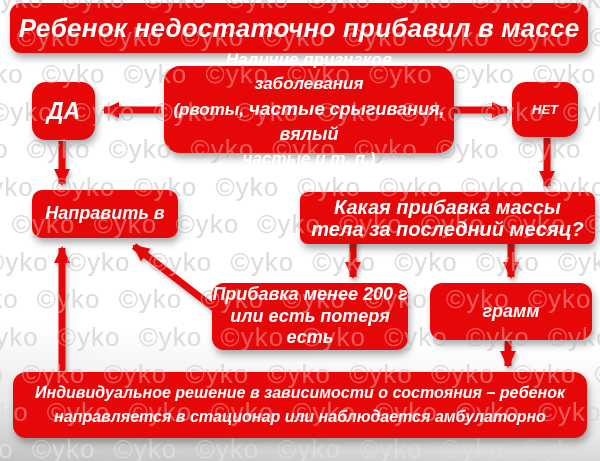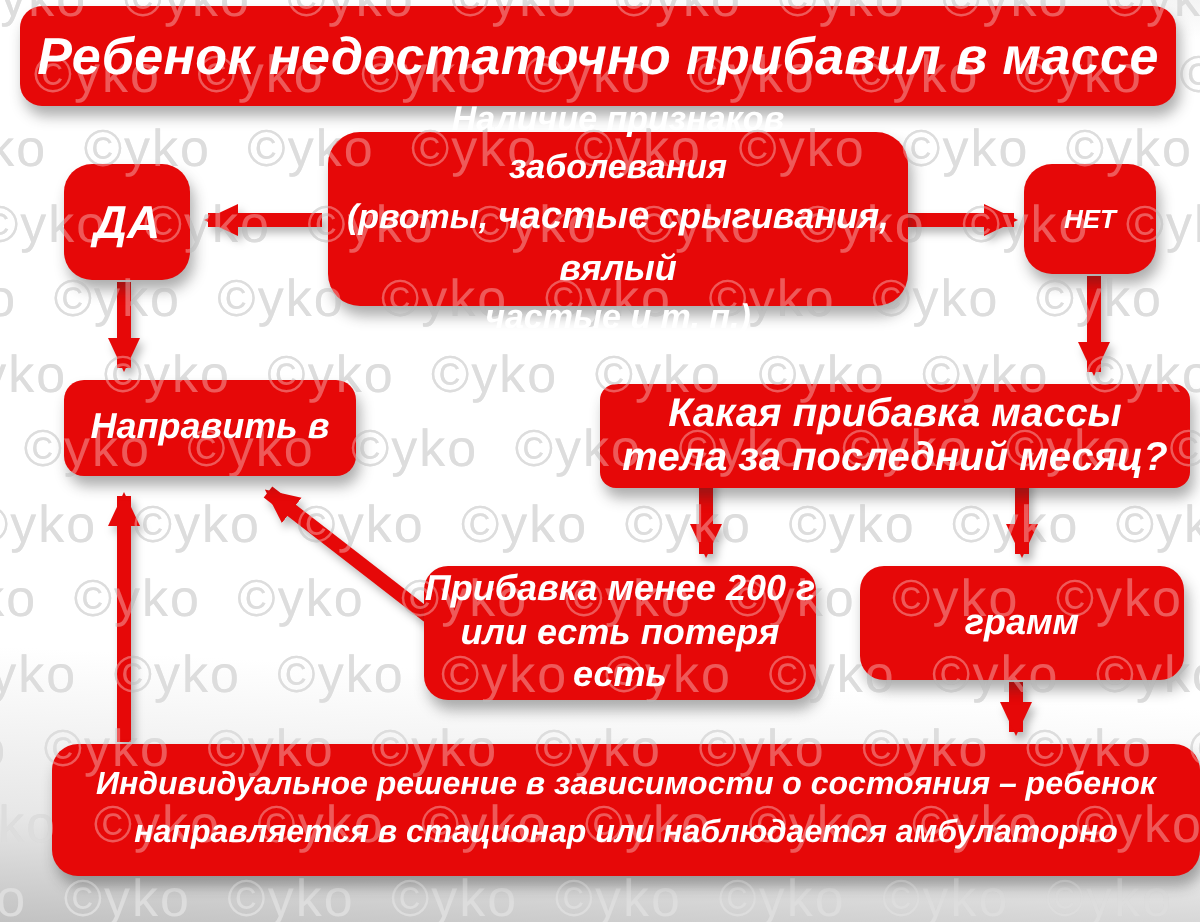--- a/index.html
+++ b/index.html
@@ -84,21 +84,21 @@
   .box-lowgain{
     left:212px;top:283px;width:196px;height:67px;
     border-radius:12px;font-size:18px;line-height:1.22;
   }
   .box-midgain{
     left:430px;top:283px;width:162px;height:57px;
     border-radius:12px;font-size:18px;line-height:1.3;
   }
   .box-individual{
     left:13px;top:372px;width:574px;height:66px;
-    border-radius:13px;font-size:16px;line-height:1.5;margin-left:13px;
+    border-radius:13px;font-size:16px;line-height:1.5;
   }
 </style>
 </head>
 <body>
 
 <div id="stage">
 
   <div class="wm-layer wm-under" id="wm-under">
       <div class="wm-row" style="top: -16px; left: -20px;">©yko ©yko ©yko ©yko ©yko ©yko ©yko ©yko ©yko ©yko ©yko ©yko </div>
       <div class="wm-row" style="top: 21.5px; left: -65px;">©yko ©yko ©yko ©yko ©yko ©yko ©yko ©yko ©yko ©yko ©yko ©yko </div>

